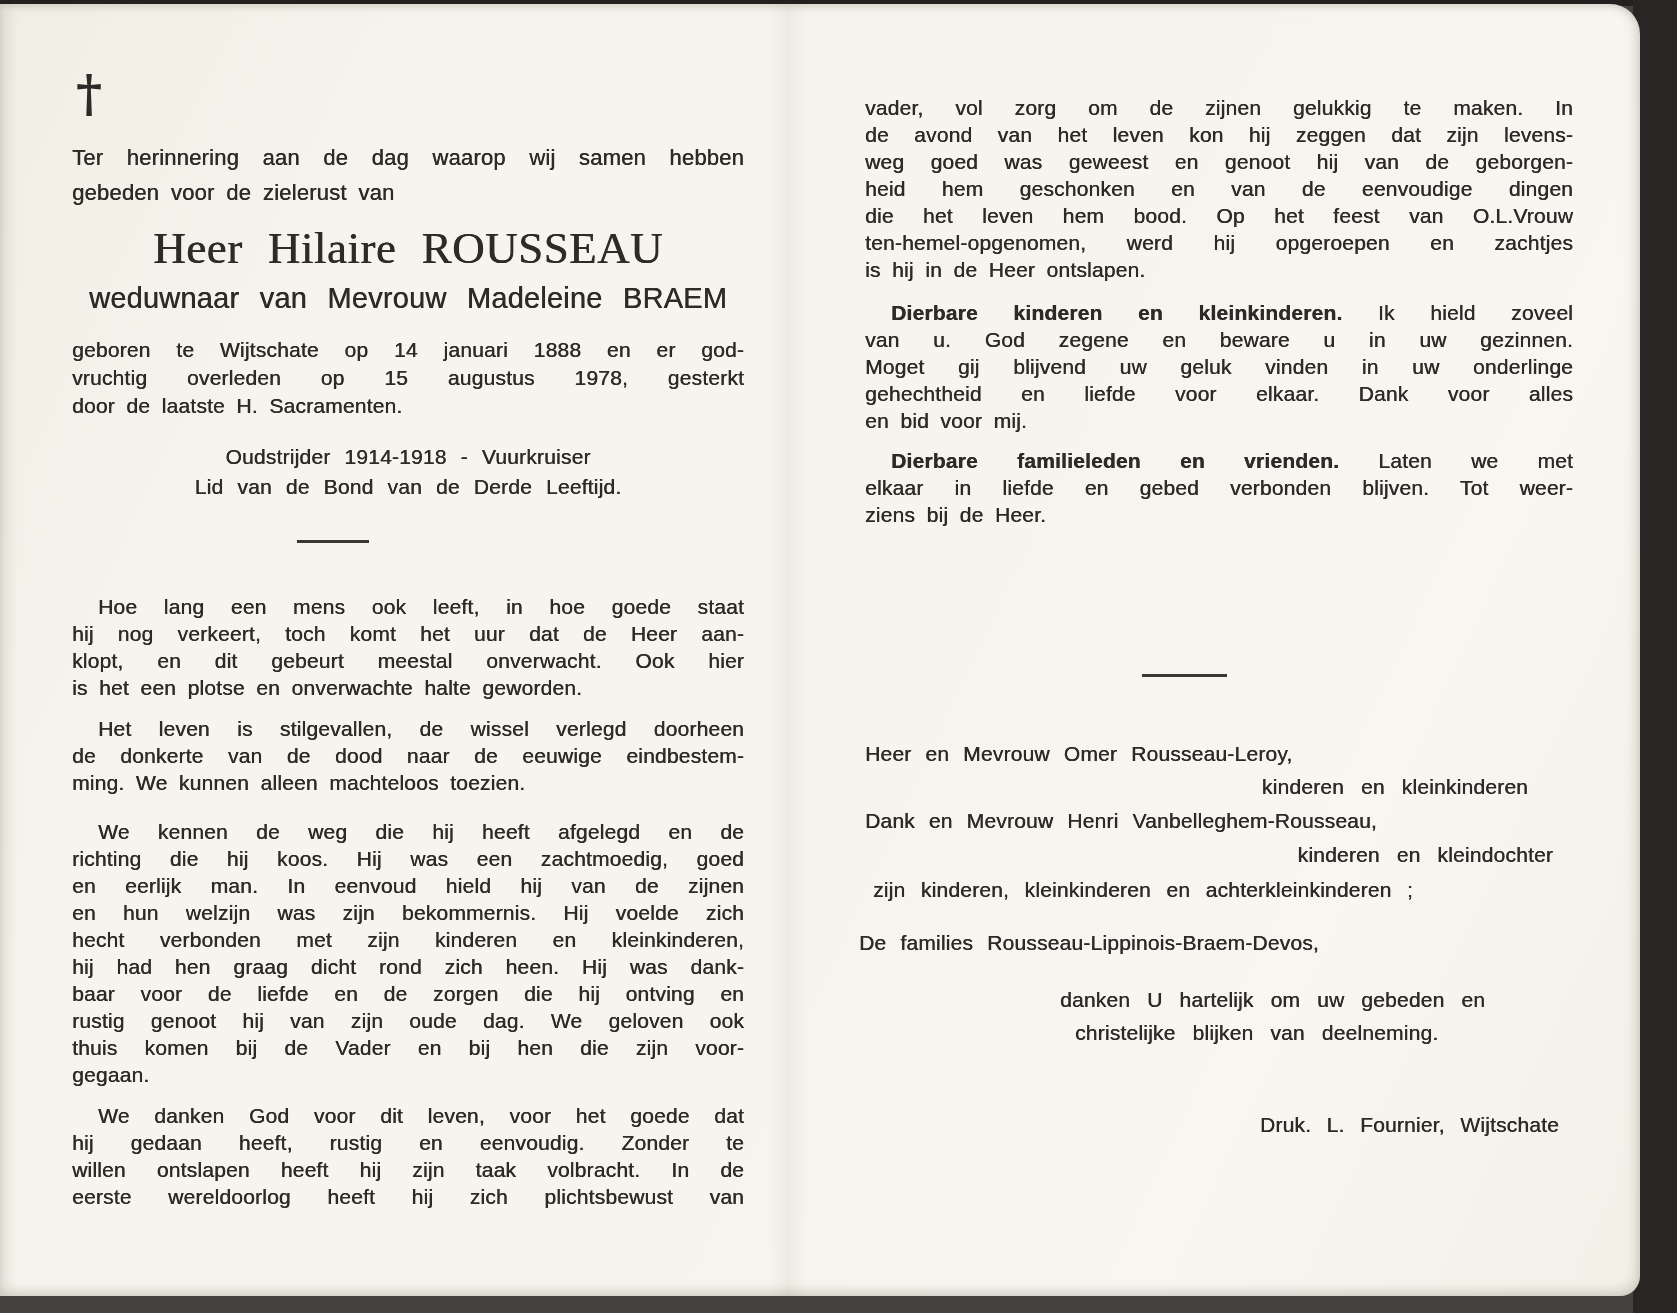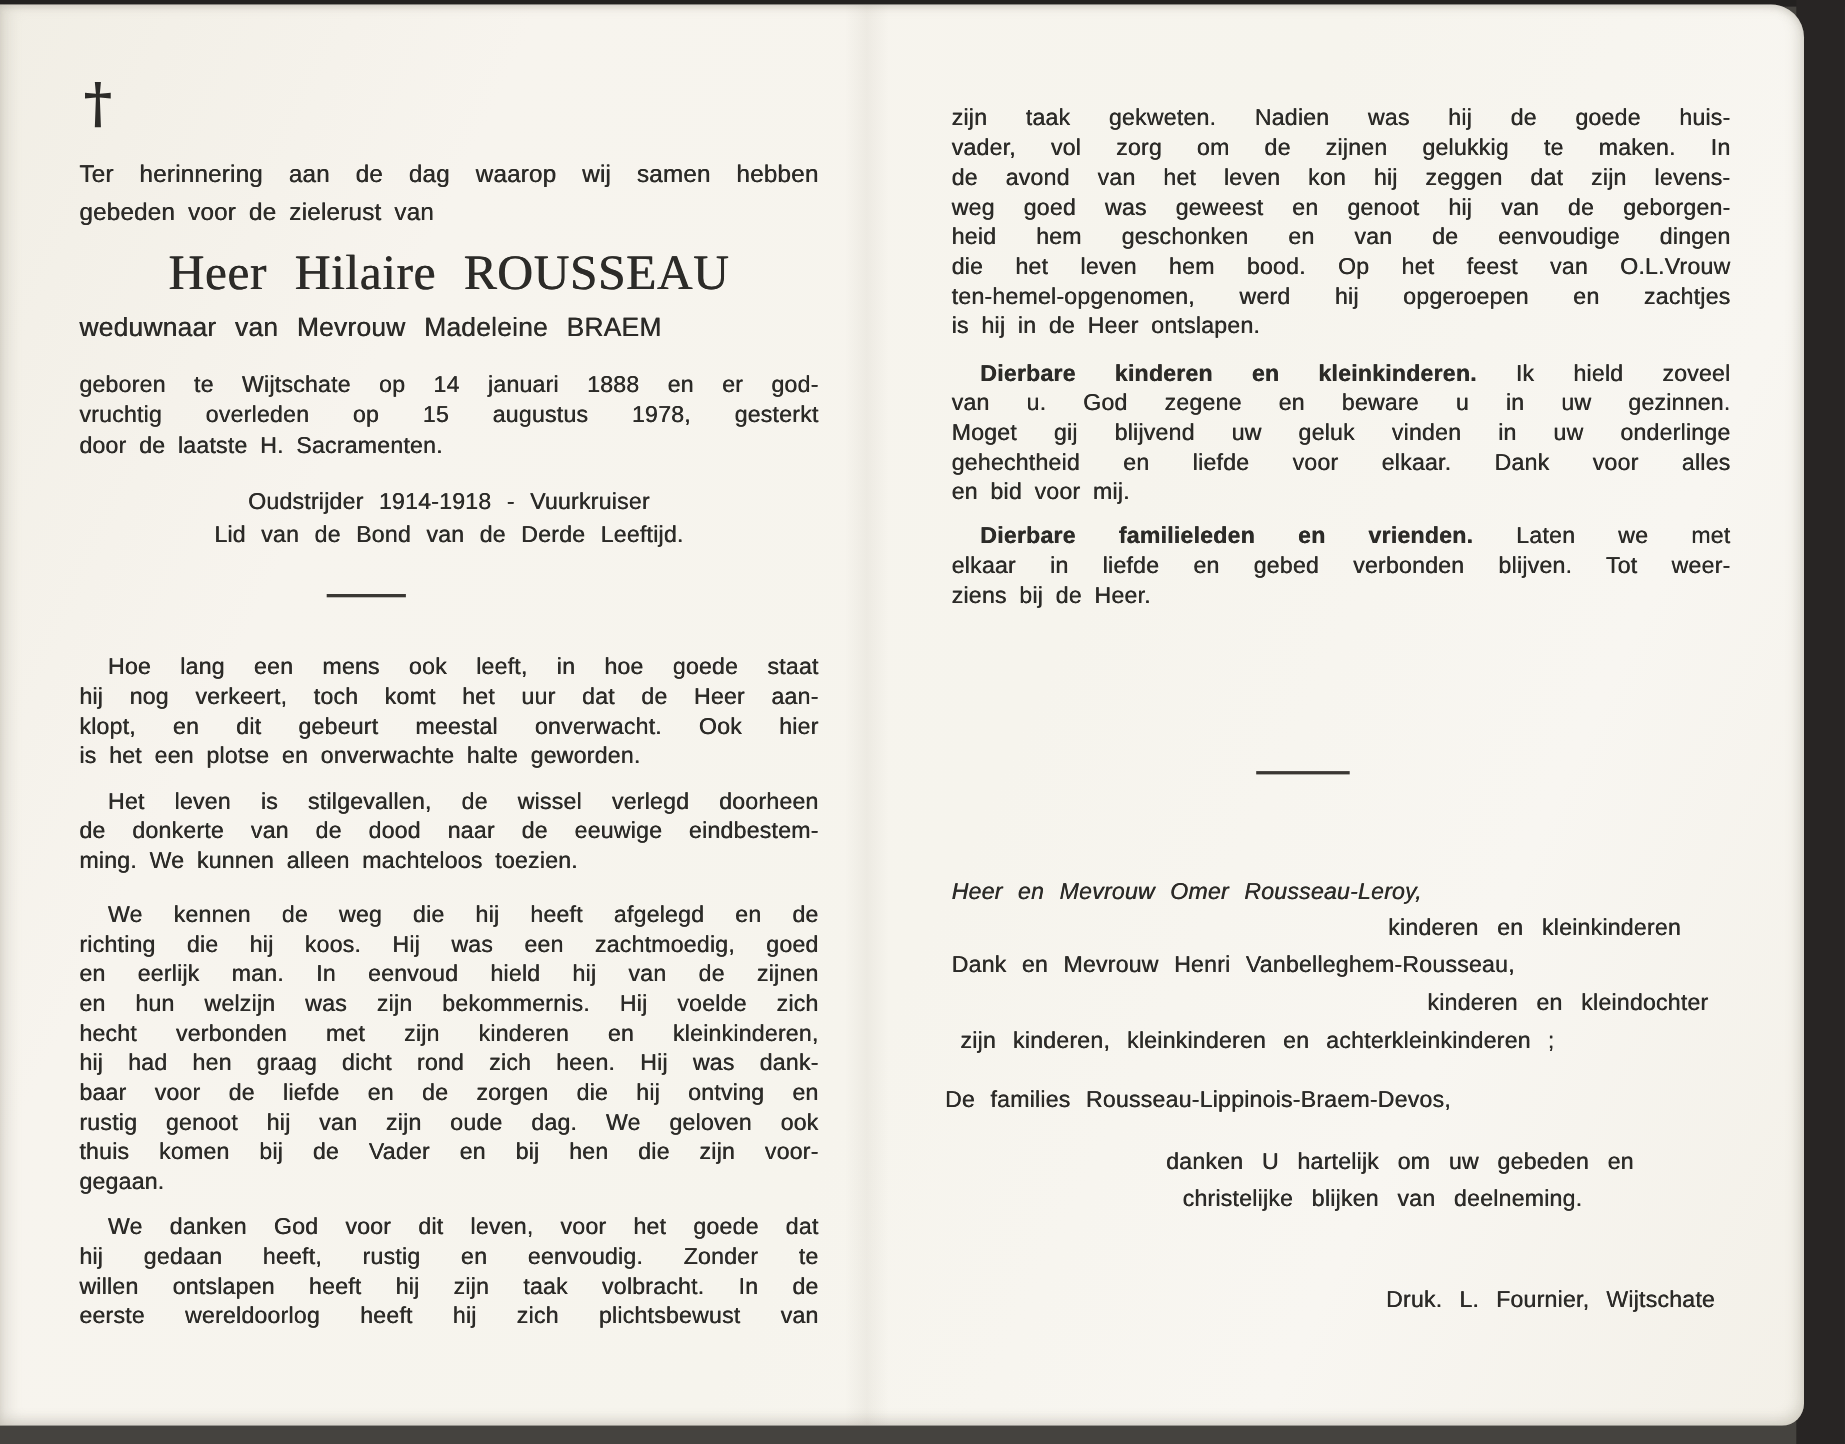--- a/index.html
+++ b/index.html
@@ -64,22 +64,22 @@
   .title {
     margin-top:12px;
     font-family:"Liberation Serif", serif;
     font-weight:normal;
     font-size:45px; line-height:52px;
     text-align:center;
     letter-spacing:.5px; word-spacing:.30em;
     text-shadow:.6px 0 0 currentColor;
   }
   .subtitle {
-    margin-top:10px; line-height:28px; font-size:24px;
-    text-align:left; word-spacing:.42em;
+    margin-top:10px; line-height:28px; font-size:29px;
+    text-align:center; word-spacing:.42em;
   }
 
   .birth { margin-top:24px; }
   .birth .tline { line-height:28px; }
 
   .vetline { text-align:center; line-height:30px; word-spacing:.38em; }
   .vetline-first { margin-top:22px; }
 
   .divider { height:3px; background:#3a3733; }
   .divider-left  { margin:38px 0 0 225px; width:72px; }
@@ -87,21 +87,21 @@
 
   .para1 { margin-top:50px; }
   .para2 { margin-top:14px; }
   .para3 { margin-top:22px; }
   .para4 { margin-top:14px; }
   .para5 { margin-top:90px; }
   .para6 { margin-top:16px; }
   .para7 { margin-top:13px; }
 
   .fam-row { line-height:30px; word-spacing:.38em; }
-  .fam-row1 { margin-top:92px;font-style:italic; }
+  .fam-row1 { margin-top:62px; }
   .fam-row2 { margin-top:3px; text-align:right; padding-right:45px; word-spacing:.52em; }
   .fam-row3 { margin-top:4px; }
   .fam-row4 { margin-top:4px; text-align:right; padding-right:20px; word-spacing:.52em; }
   .fam-row5 { margin-top:5px; padding-left:8px; word-spacing:.45em; }
   .fam-families { margin-top:23px; margin-left:-6px; }
   .fam-thanks1 { margin-top:27px; padding-left:195px; word-spacing:.52em; }
   .fam-thanks2 { margin-top:3px;  padding-left:210px; word-spacing:.52em; }
   .printer { margin-top:62px; text-align:right; padding-right:14px; word-spacing:.45em; }
 
   b { font-weight:bold; }
@@ -165,21 +165,20 @@
       <div class="para4 indent cont">
           <div class="tline">We danken God voor dit leven, voor het goede dat</div>
           <div class="tline">hij gedaan heeft, rustig en eenvoudig. Zonder te</div>
           <div class="tline">willen ontslapen heeft hij zijn taak volbracht. In de</div>
           <div class="tline tline-last">eerste wereldoorlog heeft hij zich plichtsbewust van</div>
         </div>
     </div>
 
     <div class="page page-right">
       <div class="para5">
-          <div class="tline">zijn taak gekweten. Nadien was hij de goede huis-</div>
           <div class="tline">vader, vol zorg om de zijnen gelukkig te maken. In</div>
           <div class="tline">de avond van het leven kon hij zeggen dat zijn levens-</div>
           <div class="tline">weg goed was geweest en genoot hij van de geborgen-</div>
           <div class="tline">heid hem geschonken en van de eenvoudige dingen</div>
           <div class="tline">die het leven hem bood. Op het feest van O.L.Vrouw</div>
           <div class="tline">ten-hemel-opgenomen, werd hij opgeroepen en zachtjes</div>
           <div class="tline tline-last">is hij in de Heer ontslapen.</div>
         </div>
       <div class="para6 indent">
           <div class="tline"><b>Dierbare kinderen en kleinkinderen.</b> Ik hield zoveel</div>

